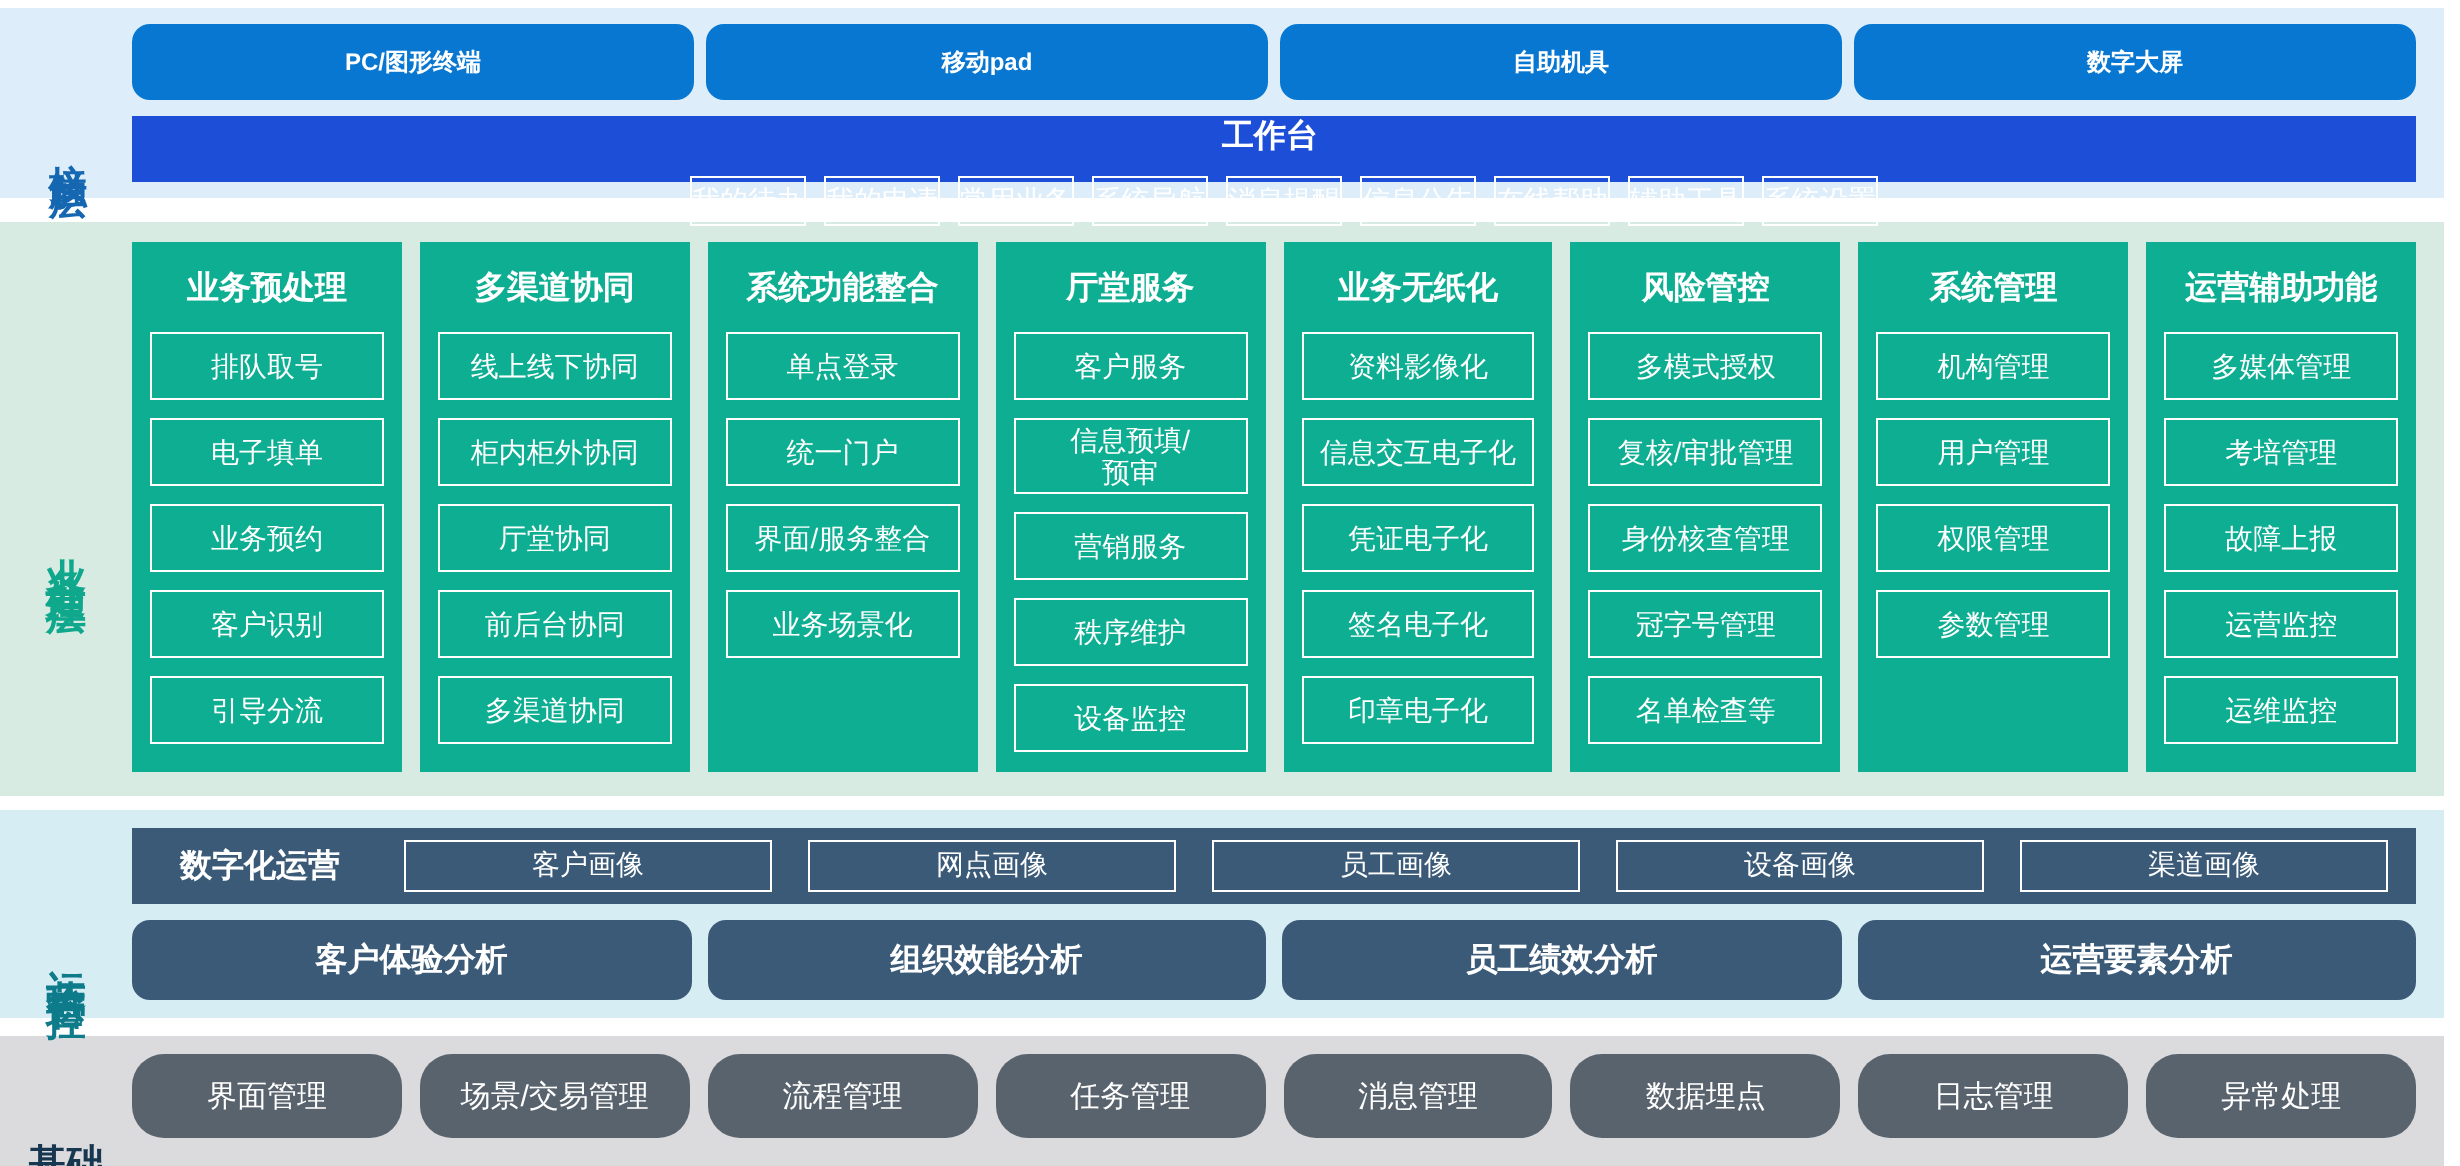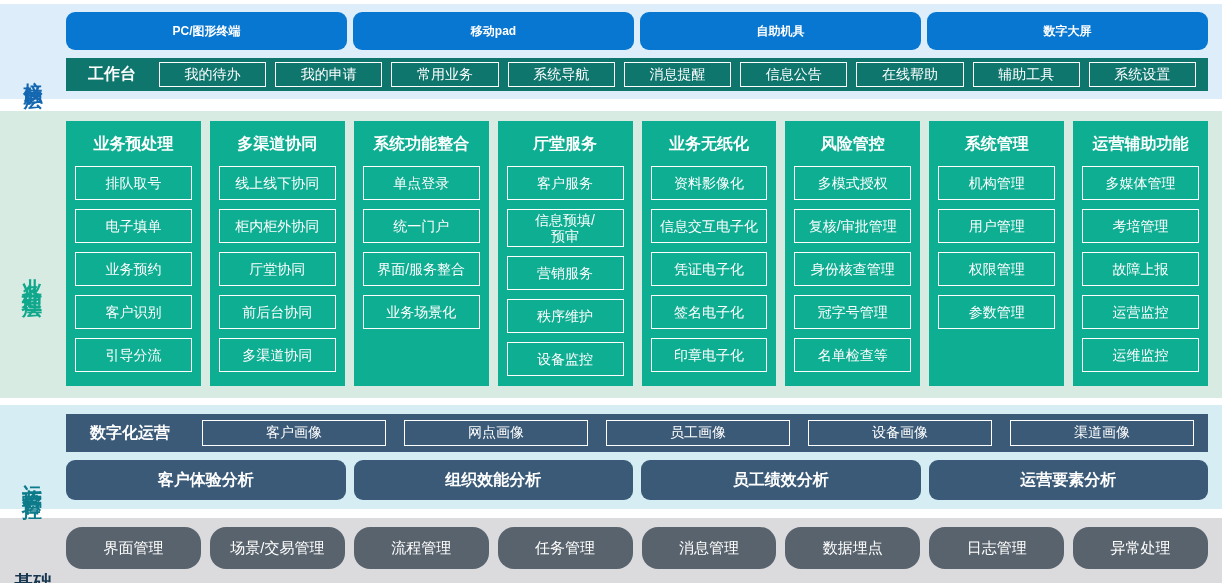--- a/index.html
+++ b/index.html
@@ -14,22 +14,22 @@
 
   .v-label { writing-mode:vertical-rl; text-orientation:upright; font-weight:bold;
              font-size:20px; letter-spacing:5px; user-select:none; }
 
   
   .band1 { background:#ddeefa; padding:8px 0; margin-bottom:12px; }
   .band1 .v-label { color:#1467b0; font-size:19px; }
   .terminals { display:flex; gap:6px; }
   .terminal { flex:1; height:38px; background:#0877d1; border-radius:9px; color:#fff;
               font-weight:bold; font-size:12px; display:flex; align-items:center; justify-content:center; }
-  .workbench { margin-top:8px; height:33px; background:#0f766e; display:flex; align-items:center;
-               padding:0 12px 0 22px; gap:9px; }
+  .workbench { margin-top:8px; height:33px; background:#1d4ed8; display:flex; align-items:center;
+               padding:0 12px 0 22px; gap:9px;flex-direction:column; }
   .workbench-label { color:#fff; font-weight:bold; font-size:16px; margin-right:14px; white-space:nowrap; }
   .wb-btn { flex:1; height:25px; border:1px solid #fff; color:#fff; font-size:14px;
             display:flex; align-items:center; justify-content:center; white-space:nowrap; }
 
   
   .band2 { background:#d8ebe2; padding:10px 0 12px; margin-bottom:7px; }
   .band2 .v-label { color:#10a88c; }
   .columns { display:flex; gap:9px; }
   .func-col { flex:1; min-width:0; background:#0eae92; padding:6px 9px 10px;
               display:flex; flex-direction:column; }

